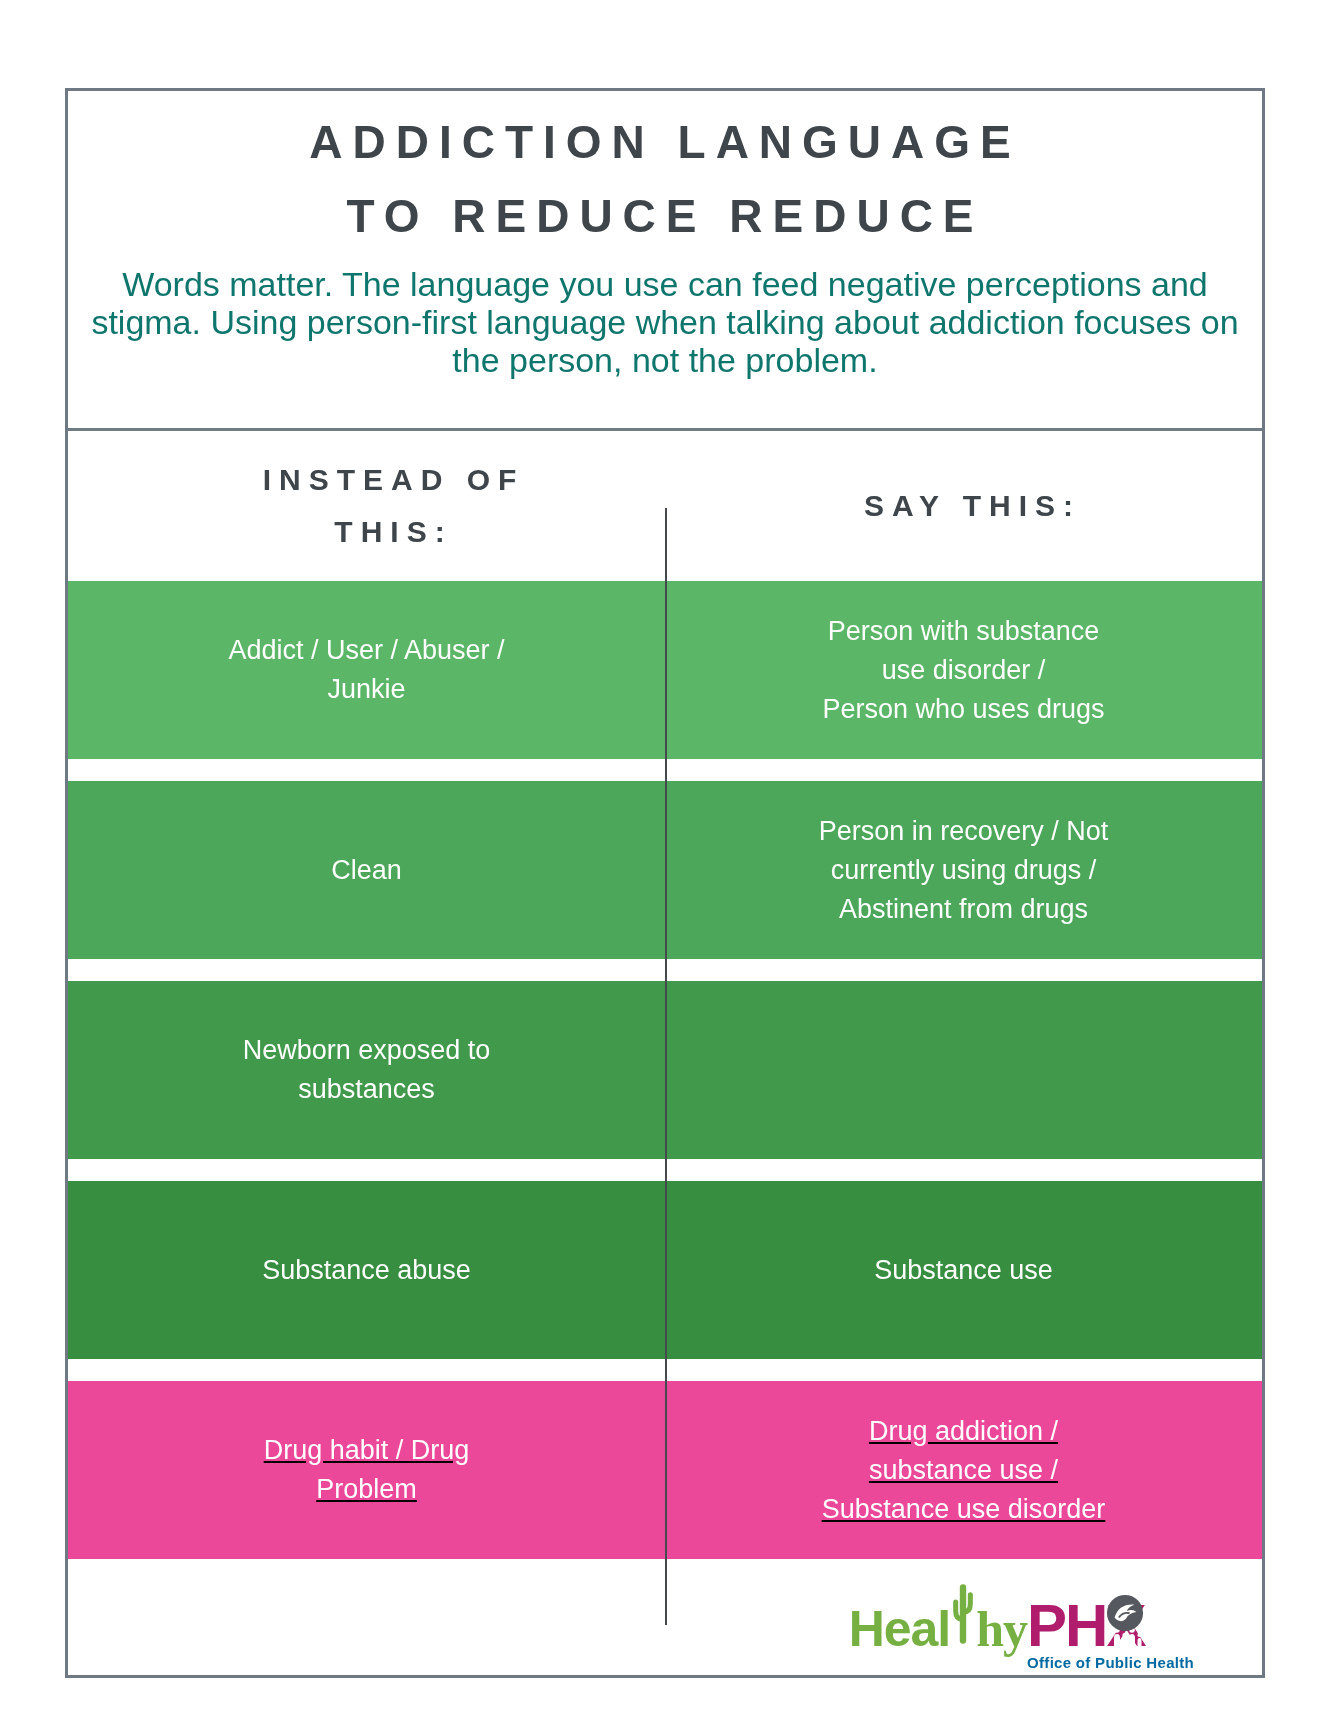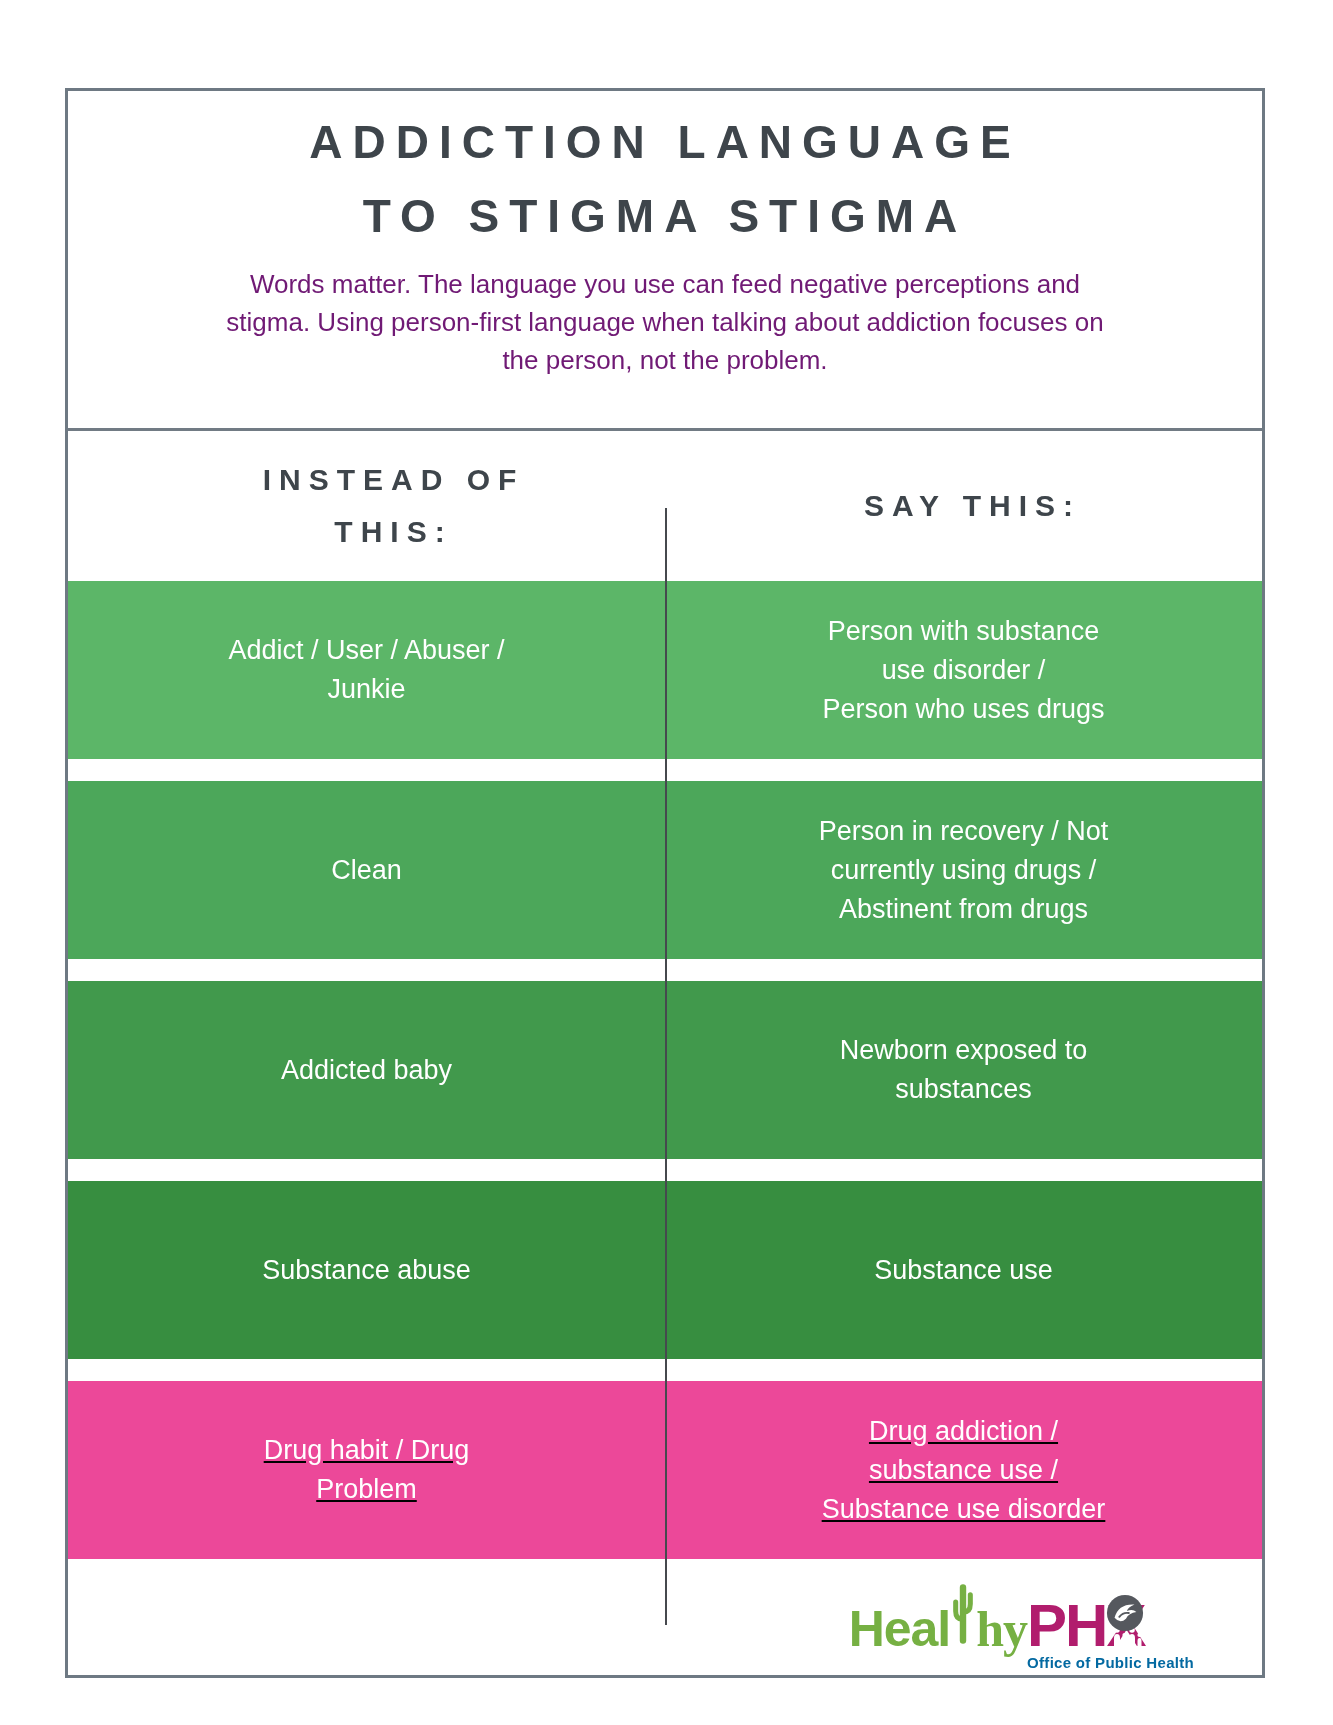--- a/index.html
+++ b/index.html
@@ -32,22 +32,22 @@
     padding-top: 14px;
     font-size: 46px;
     font-weight: bold;
     color: #3e454b;
     letter-spacing: 10px;
     line-height: 74px;
   }
   .subtitle {
     margin: 12px auto 0;
     max-width: 1150px;
-    font-size: 26px;
-    color: #701a75;
+    font-size: 34px;
+    color: #0f766e;
     line-height: 38px;
     white-space: pre-line;
   }
   
   .col-headers { display: flex; height: 150px; margin-left: 36px; }
   .col-header {
     width: 50%;
     display: flex;
     align-items: center;
     justify-content: center;
@@ -126,21 +126,21 @@
 </style>
 </head>
 <body>
 
 <div class="canvas">
   <div class="sheet">
 
     <div class="header">
       <div class="title">
         <div>ADDICTION LANGUAGE</div>
-        <div>TO STIGMA STIGMA</div>
+        <div>TO REDUCE REDUCE</div>
       </div>
       <p class="subtitle">Words matter. The language you use can feed negative perceptions and
 stigma. Using person-first language when talking about addiction focuses on
 the person, not the problem.</p>
     </div>
 
     <div class="col-headers">
       <div class="col-header">INSTEAD OF
 THIS:</div>
       <div class="col-header">SAY THIS:</div>
@@ -154,21 +154,20 @@
 use disorder /
 Person who uses drugs</div>
       </div>
       <div class="row" style="background-color: rgb(76, 167, 90);">
         <div class="cell">Clean</div>
         <div class="cell">Person in recovery / Not
 currently using drugs /
 Abstinent from drugs</div>
       </div>
       <div class="row" style="background-color: rgb(65, 153, 76);">
-        <div class="cell">Addicted baby</div>
         <div class="cell">Newborn exposed to
 substances</div>
       </div>
       <div class="row" style="background-color: rgb(55, 142, 64);">
         <div class="cell">Substance abuse</div>
         <div class="cell">Substance use</div>
       </div>
       <div class="row" style="background-color: #ec4899; text-decoration: underline;">
         <div class="cell">Drug habit / Drug
 Problem</div>

